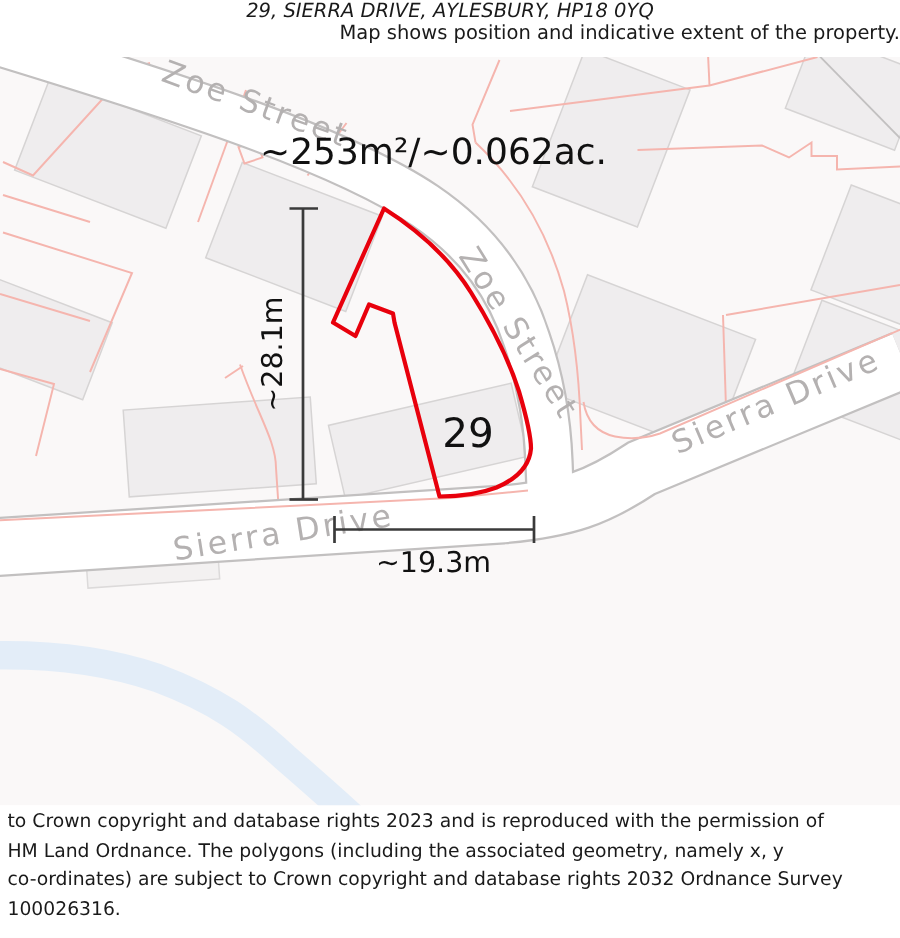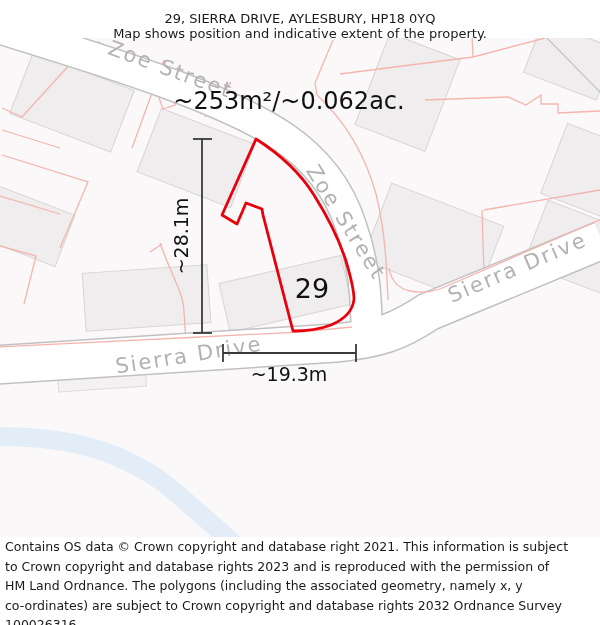--- a/index.html
+++ b/index.html
@@ -5,22 +5,22 @@
   html,body{margin:0;padding:0;}
   body{
     width:600px;height:625px;position:relative;background:#ffffff;
     font-family:"DejaVu Sans","Liberation Sans",sans-serif;color:#1a1a1a;
     overflow:hidden;
   }
   .header{
     position:absolute;top:0;left:0;width:600px;height:38px;background:#ffffff;
     text-align:center;z-index:3;
   }
-  .header .title{font-size:13px;line-height:15px;padding-top:11px;}
-  .header .subtitle{font-size:13px;line-height:16px;}
+  .header .title{font-size:13px;line-height:15px;padding-top:0;font-style:italic;}
+  .header .subtitle{font-size:13px;line-height:16px;text-align:right;}
   .mapwrap{position:absolute;top:38px;left:0;width:600px;height:499px;}
   svg text{font-family:"DejaVu Sans","Liberation Sans",sans-serif;}
   .street-label{
     fill:var(--street_label);font-size:21px;letter-spacing:2px;
   }
   .measure-label{fill:#111111;font-size:19px;}
   .area-label{fill:#111111;font-size:24px;}
   .plot-label{fill:#111111;font-size:27px;}
   .footer{
     position:absolute;top:537px;left:0;width:600px;height:88px;background:#ffffff;
@@ -111,18 +111,17 @@
     <path d="M 223,344 L 223,362"></path>
     <path d="M 356,344 L 356,362"></path>
   </g>
   <text class="measure-label" transform="translate(188,236) rotate(-90)" text-anchor="middle">~28.1m</text>
   <text class="measure-label" x="289" y="381" text-anchor="middle">~19.3m</text>
 
 </svg>
 </div>
 
 <div class="footer">
-  <div>Contains OS data © Crown copyright and database right 2021. This information is subject</div>
   <div>to Crown copyright and database rights 2023 and is reproduced with the permission of</div>
   <div>HM Land Ordnance. The polygons (including the associated geometry, namely x, y</div>
   <div>co-ordinates) are subject to Crown copyright and database rights 2032 Ordnance Survey</div>
   <div>100026316.</div>
 </div>
 
 </body></html>

